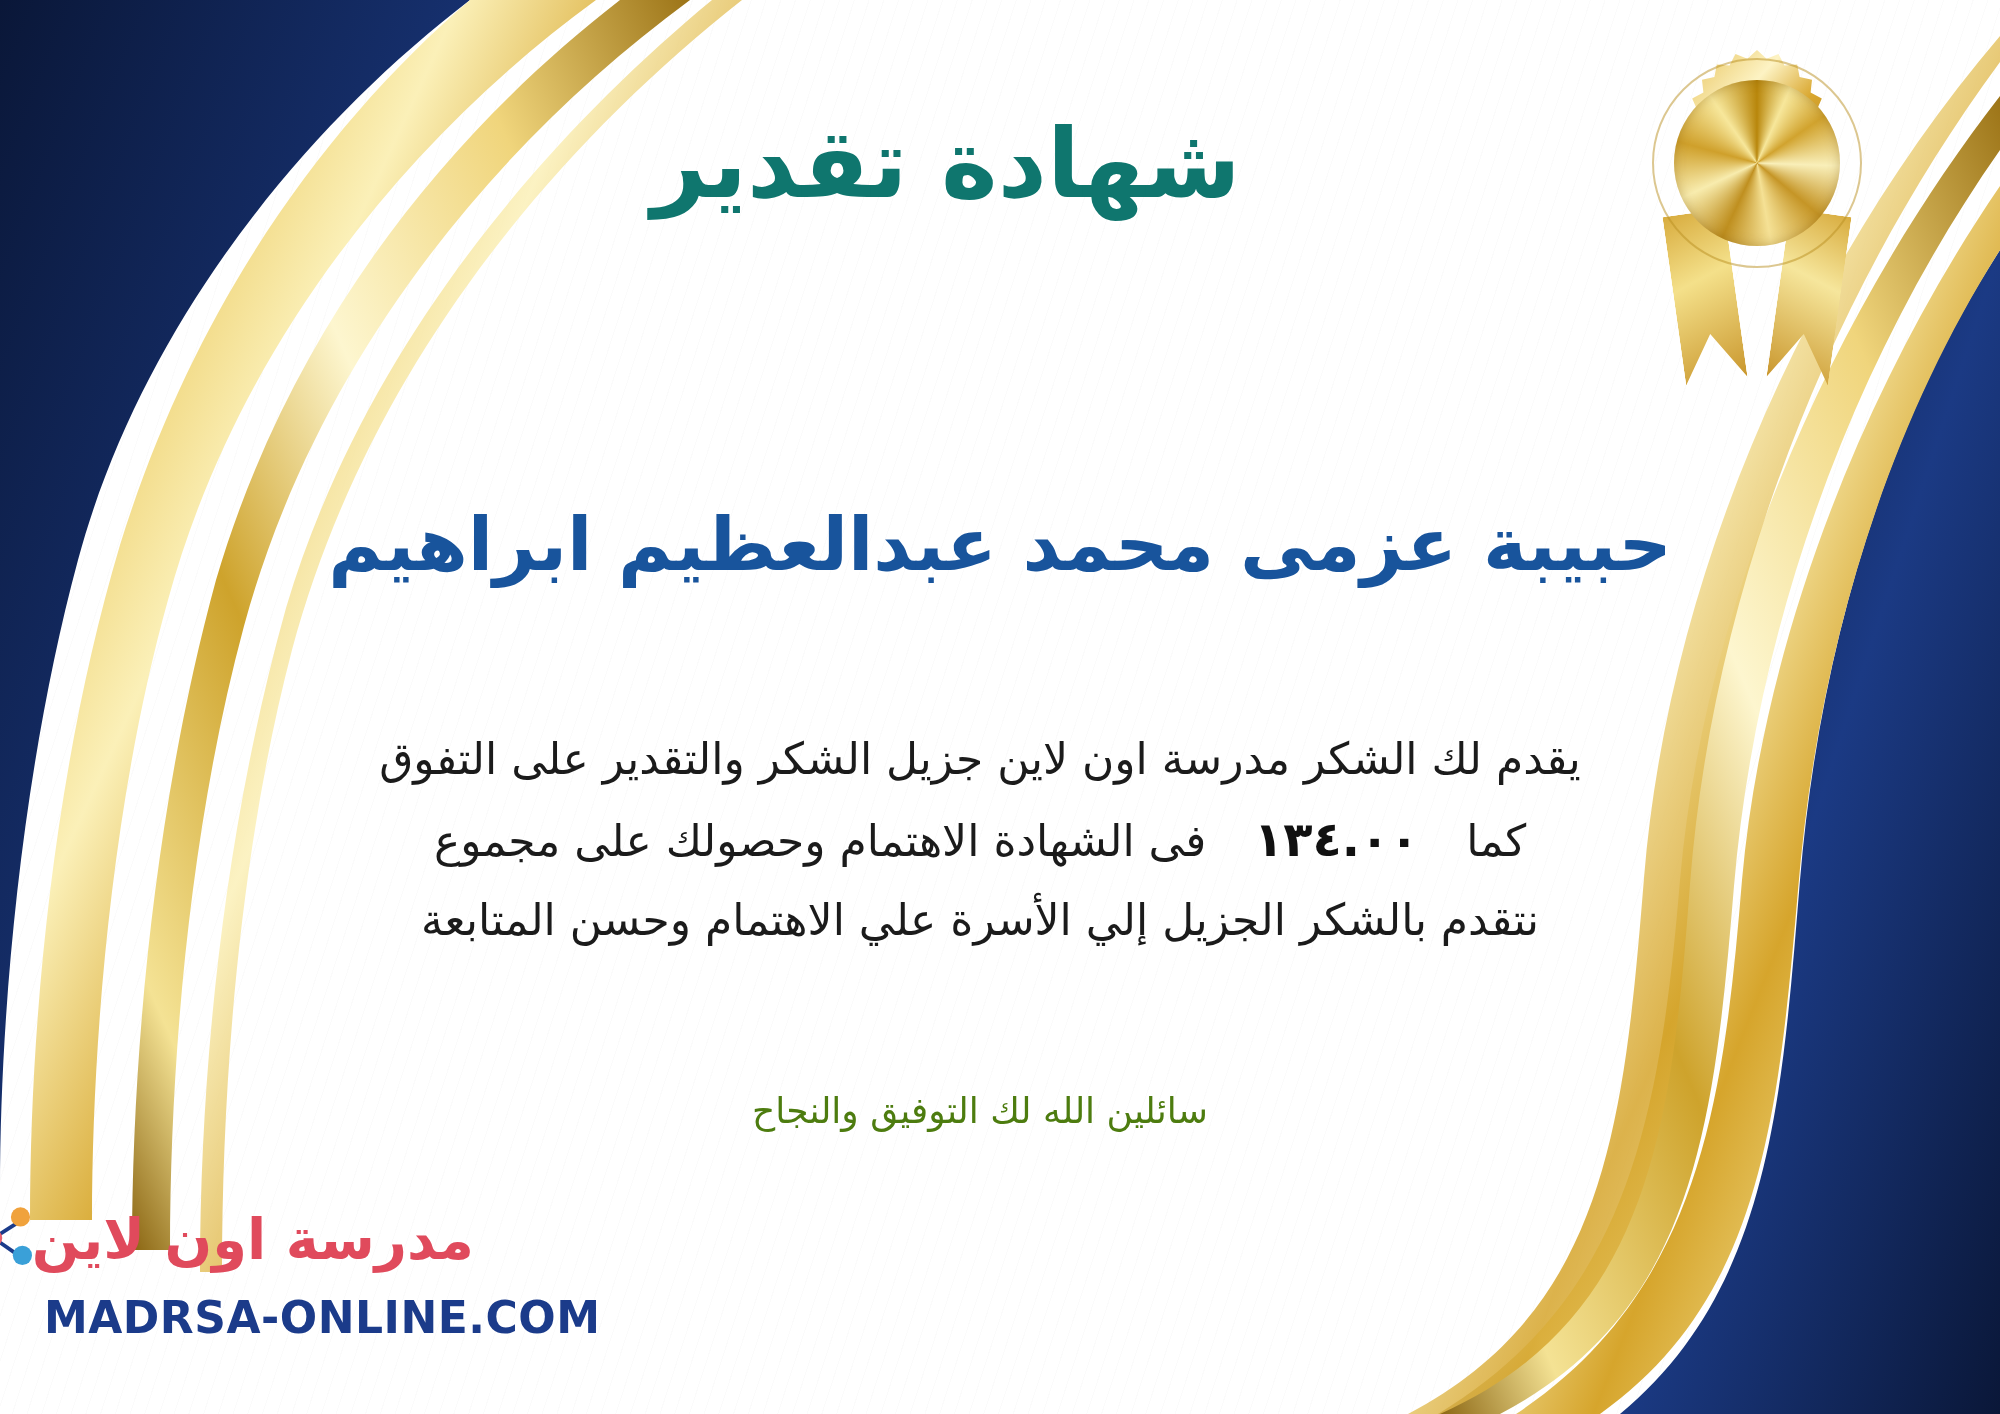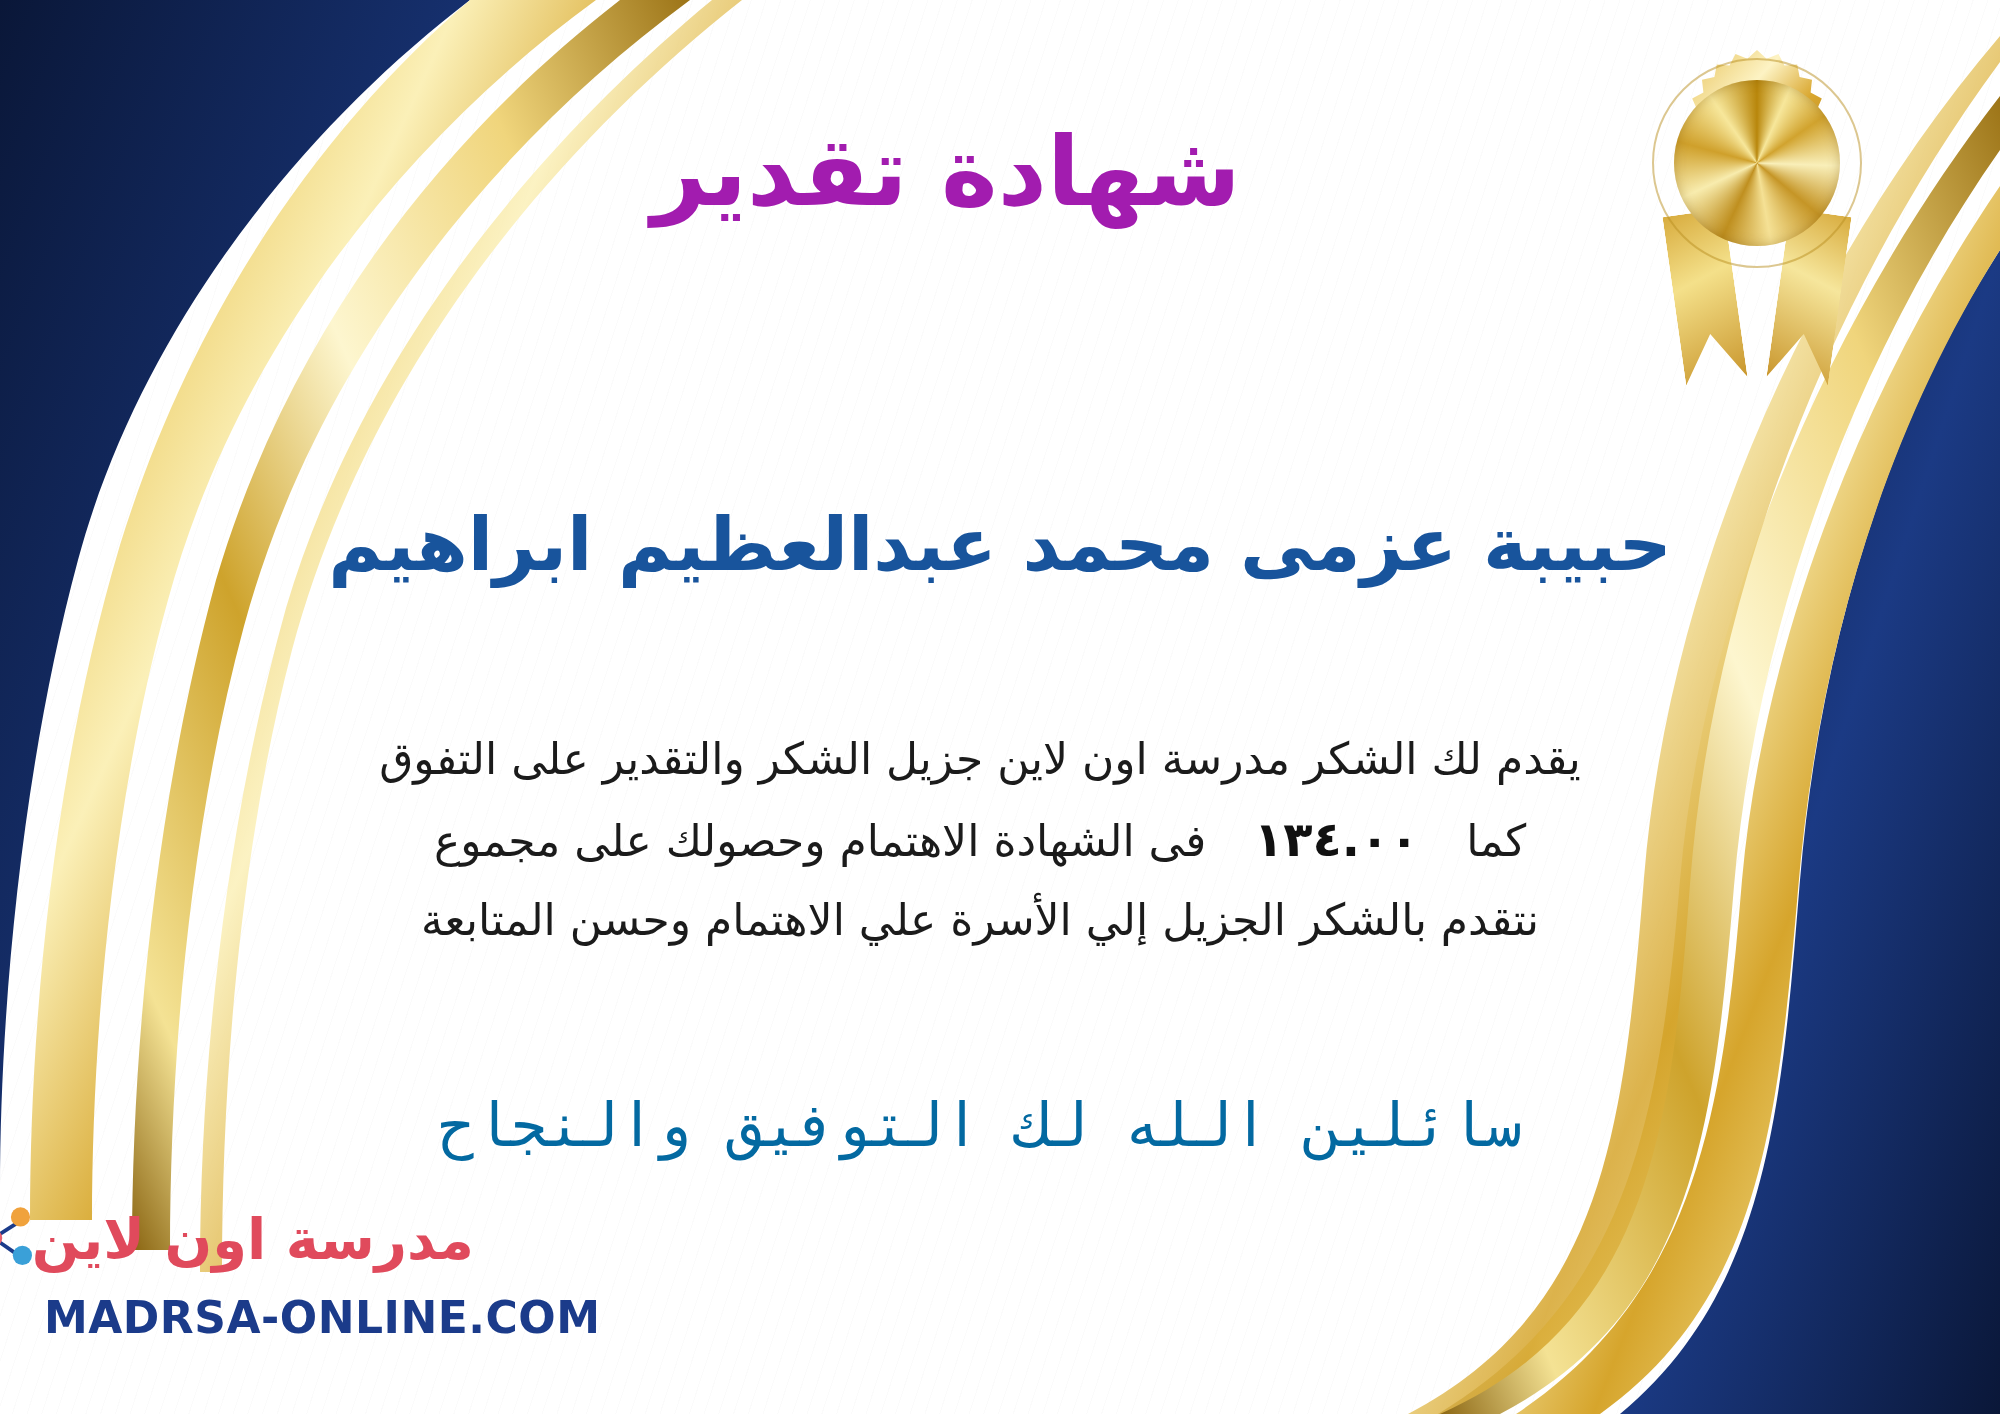--- a/index.html
+++ b/index.html
@@ -109,26 +109,26 @@
     position: absolute;
     left: 0;
     right: 0;
     top: 0;
     bottom: 0;
     text-align: center;
   }
 
   .cert-title {
     position: absolute;
-    top: 120px;
+    top: 112px;
     left: 0;
     right: 0;
     font-size: 96px;
     font-weight: bold;
-    color: #a21caf;
+    color: #0f766e;
     letter-spacing: 0;
     line-height: 1.1;
     padding-right: 108px;
   }
 
   .student-name {
     position: absolute;
     top: 500px;
     left: 0;
     right: 0;
@@ -169,24 +169,23 @@
     min-width: 260px;
     text-align: center;
   }
 
   .closing {
     position: absolute;
     top: 1090px;
     left: 0;
     right: 0;
     padding: 0 180px 0 140px;
-    font-size: 60px;
-    color: #0369a1;
+    font-size: 36px;
+    color: #4d7c0f;
     font-weight: 500;
-    font-family: Liberation Mono, monospace;
   }
 
   
   .logo {
     position: absolute;
     left: 44px;
     bottom: 52px;
     width: 430px;
     height: 170px;
     direction: rtl;

